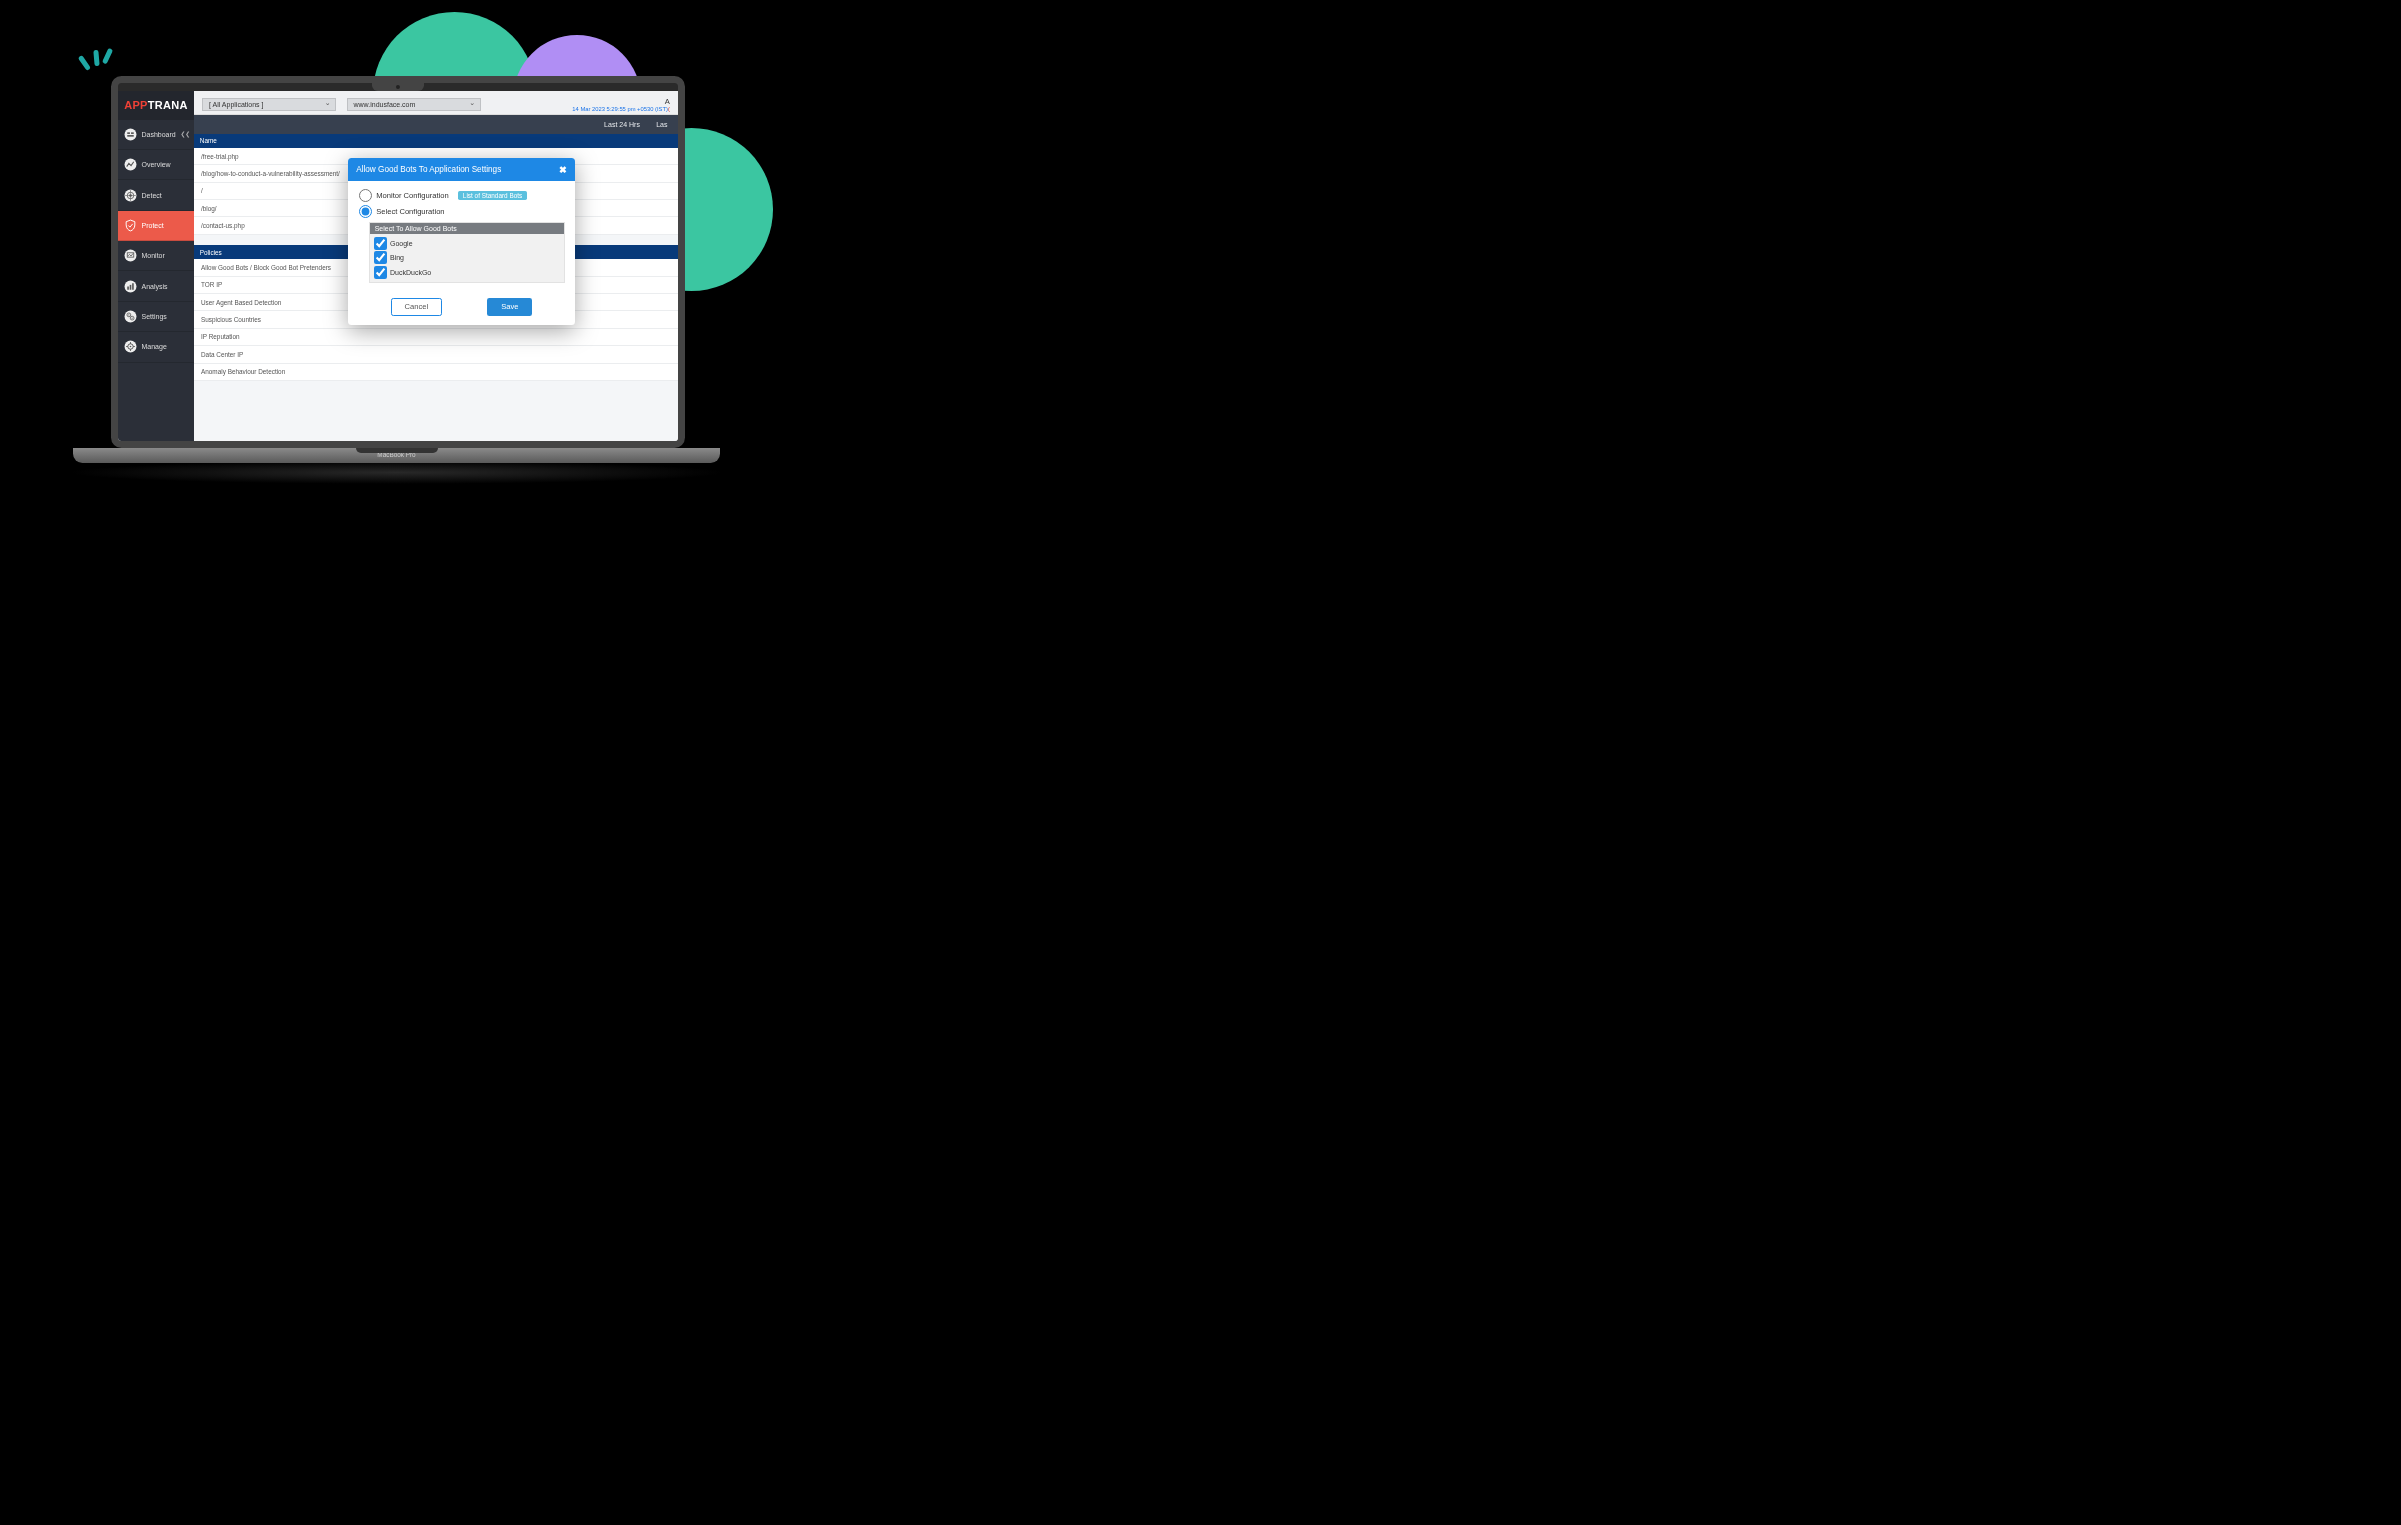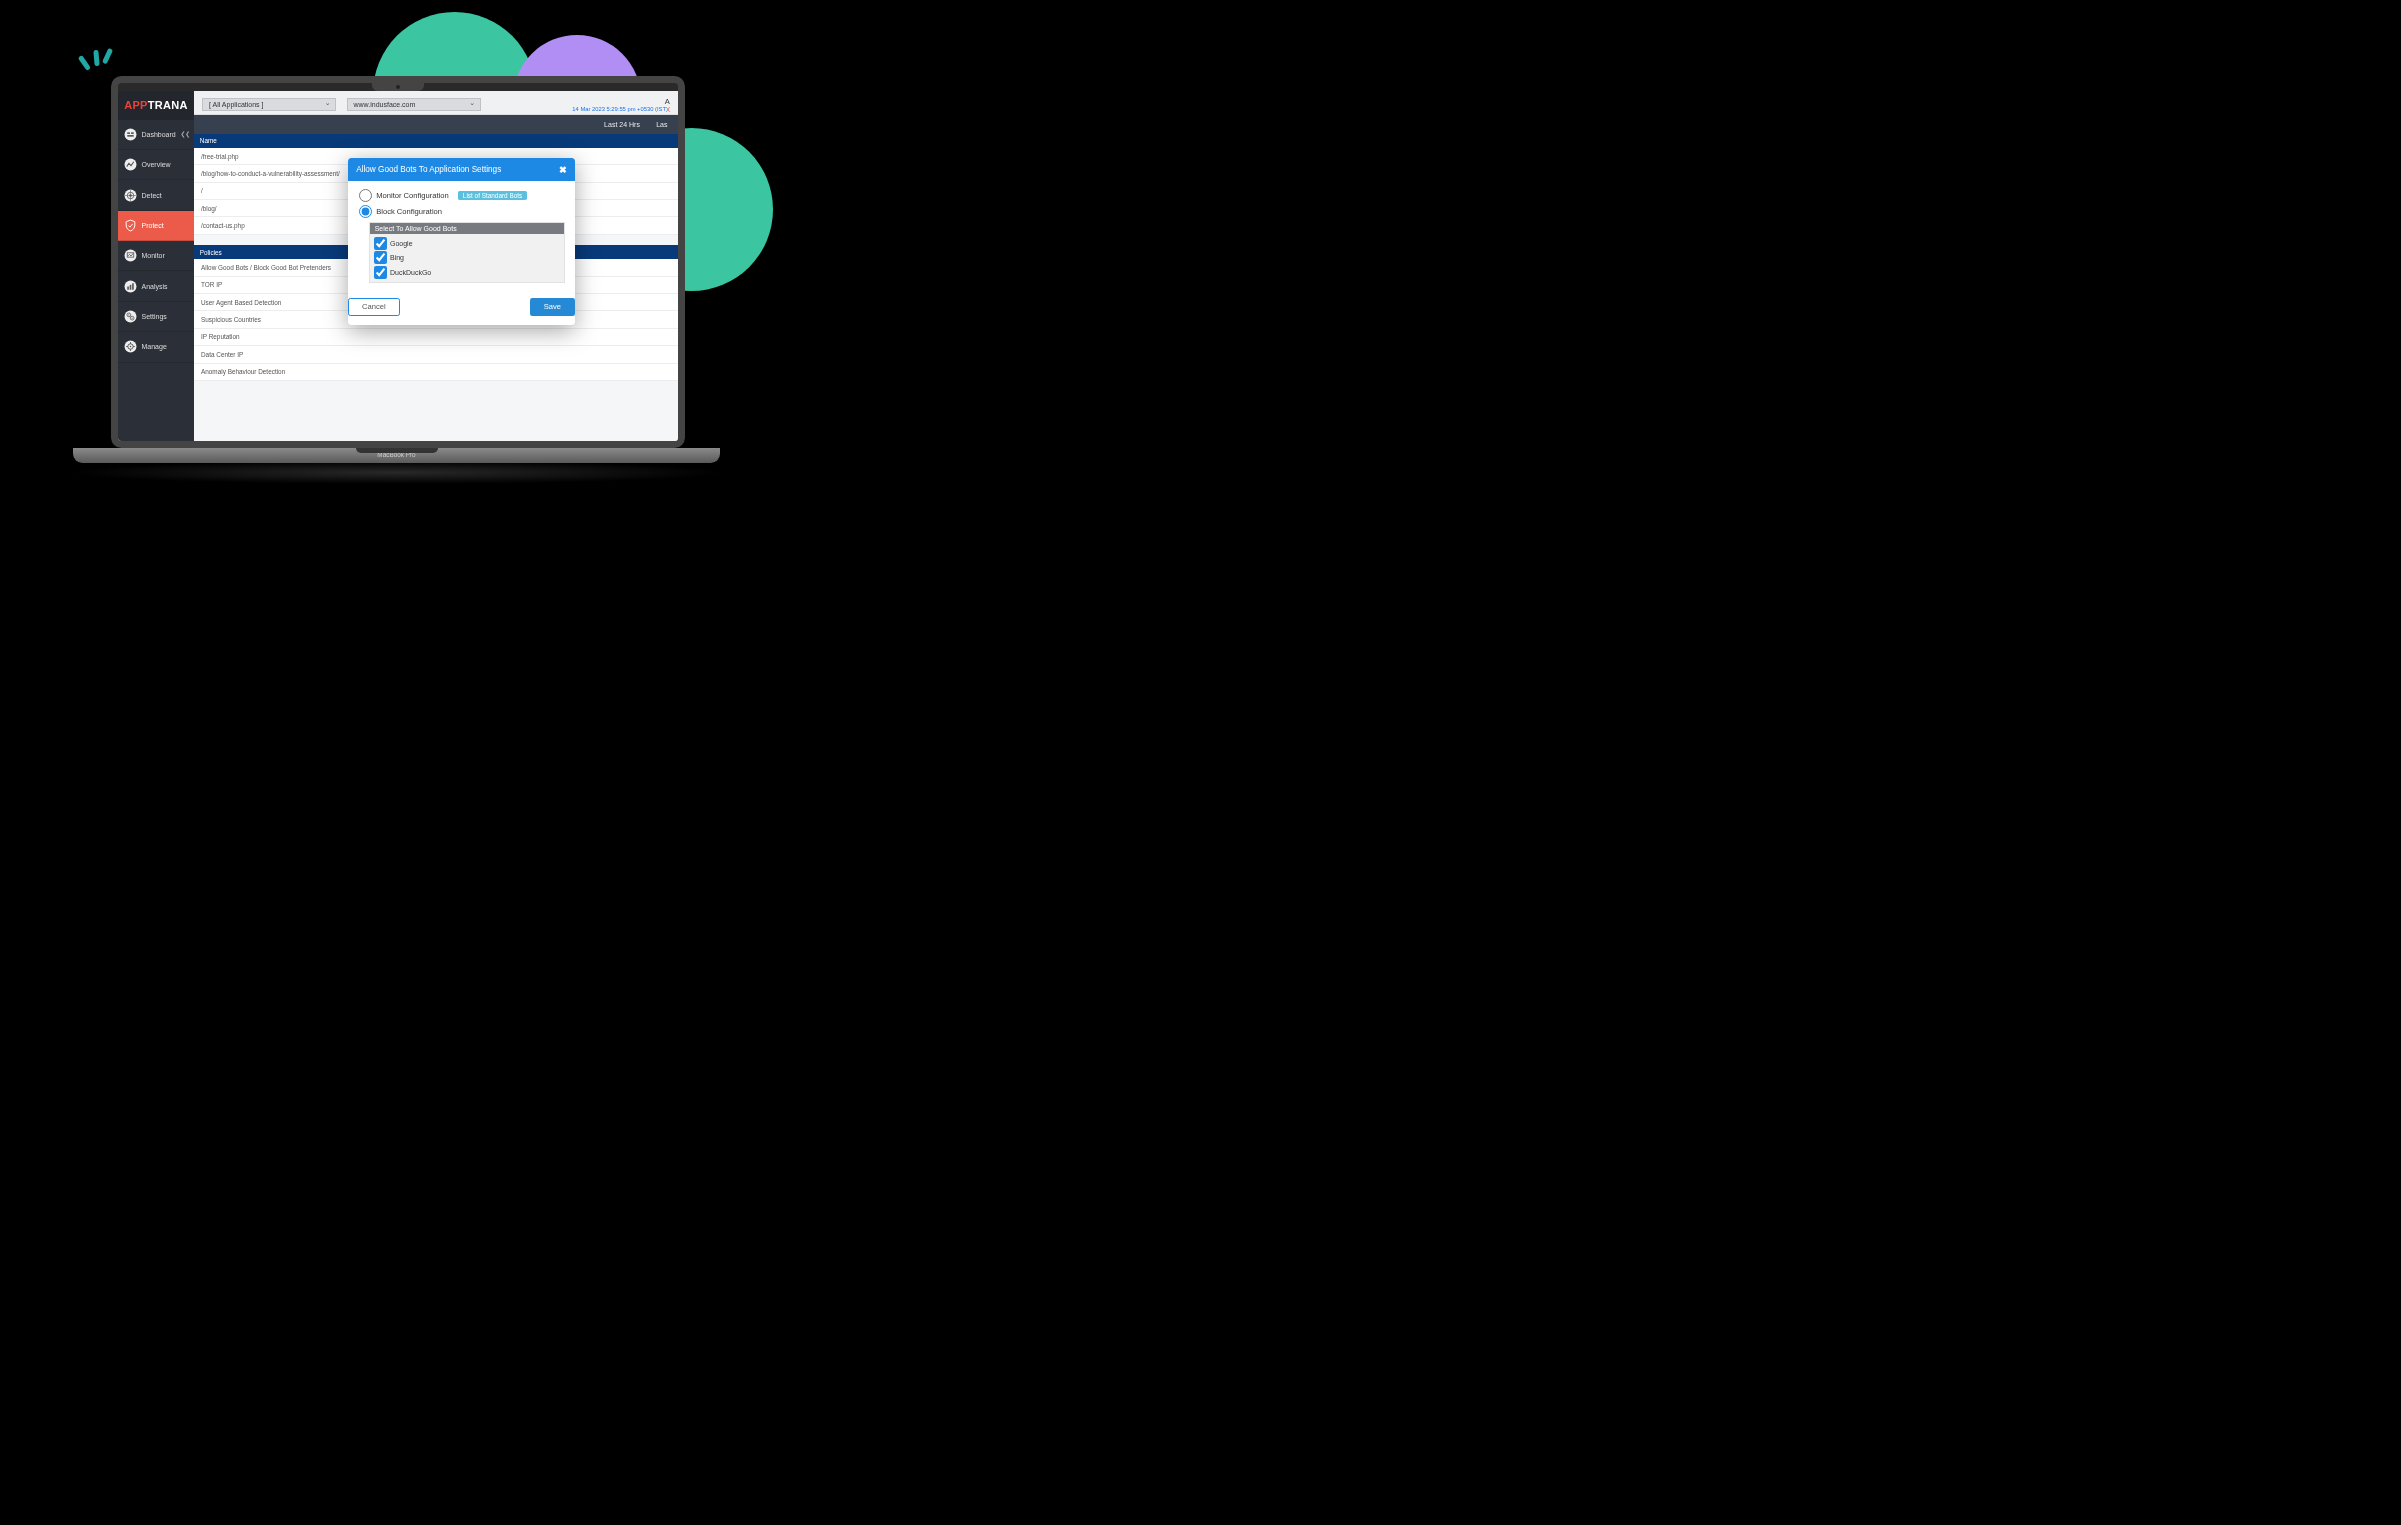--- a/index.html
+++ b/index.html
@@ -224,21 +224,21 @@
     .bots-box-header {
       background: #777b80;
       color: #fff;
       font-size: 7px;
       padding: 2.3px 4.7px;
     }
     .bots-list { padding: 2.3px 3.5px; }
     .bot-item { display: flex; align-items: center; gap: 3.5px; font-size: 7px; color: #333; padding: 0.6px 0;}
     .bot-item input { accent-color: #1e88e5; }
     .modal-footer {
-      display: flex; justify-content: space-between; gap: 9px;
+      display: flex; justify-content: center; gap: 9px;
       padding: 5.8px 0 9.3px;
     }
     .btn {
       padding: 3.5px 13px;
       font-size: 7.6px;
       border-radius: 2.3px;
       cursor: pointer;
       border: 0.6px solid transparent;
     }
     .btn-cancel { background: #fff; color: #555; border-color: #1e88e5; }
@@ -418,21 +418,21 @@
         <span class="modal-close">✖</span>
       </div>
       <div class="modal-body">
         <div class="radio-row">
           <input type="radio" name="cfg" style="">
           <span>Monitor Configuration</span>
           <span class="badge-link">List of Standard Bots</span>
         </div>
         <div class="radio-row">
           <input type="radio" name="cfg" checked="" style="">
-          <span>Block Configuration</span>
+          <span>Select Configuration</span>
         </div>
         <div class="bots-box">
           <div class="bots-box-header">Select To Allow Good Bots</div>
           <div class="bots-list">
             <div class="bot-item">
               <input type="checkbox" checked="" style="">
               <span>Google</span>
             </div>
             <div class="bot-item">
               <input type="checkbox" checked="" style="">

